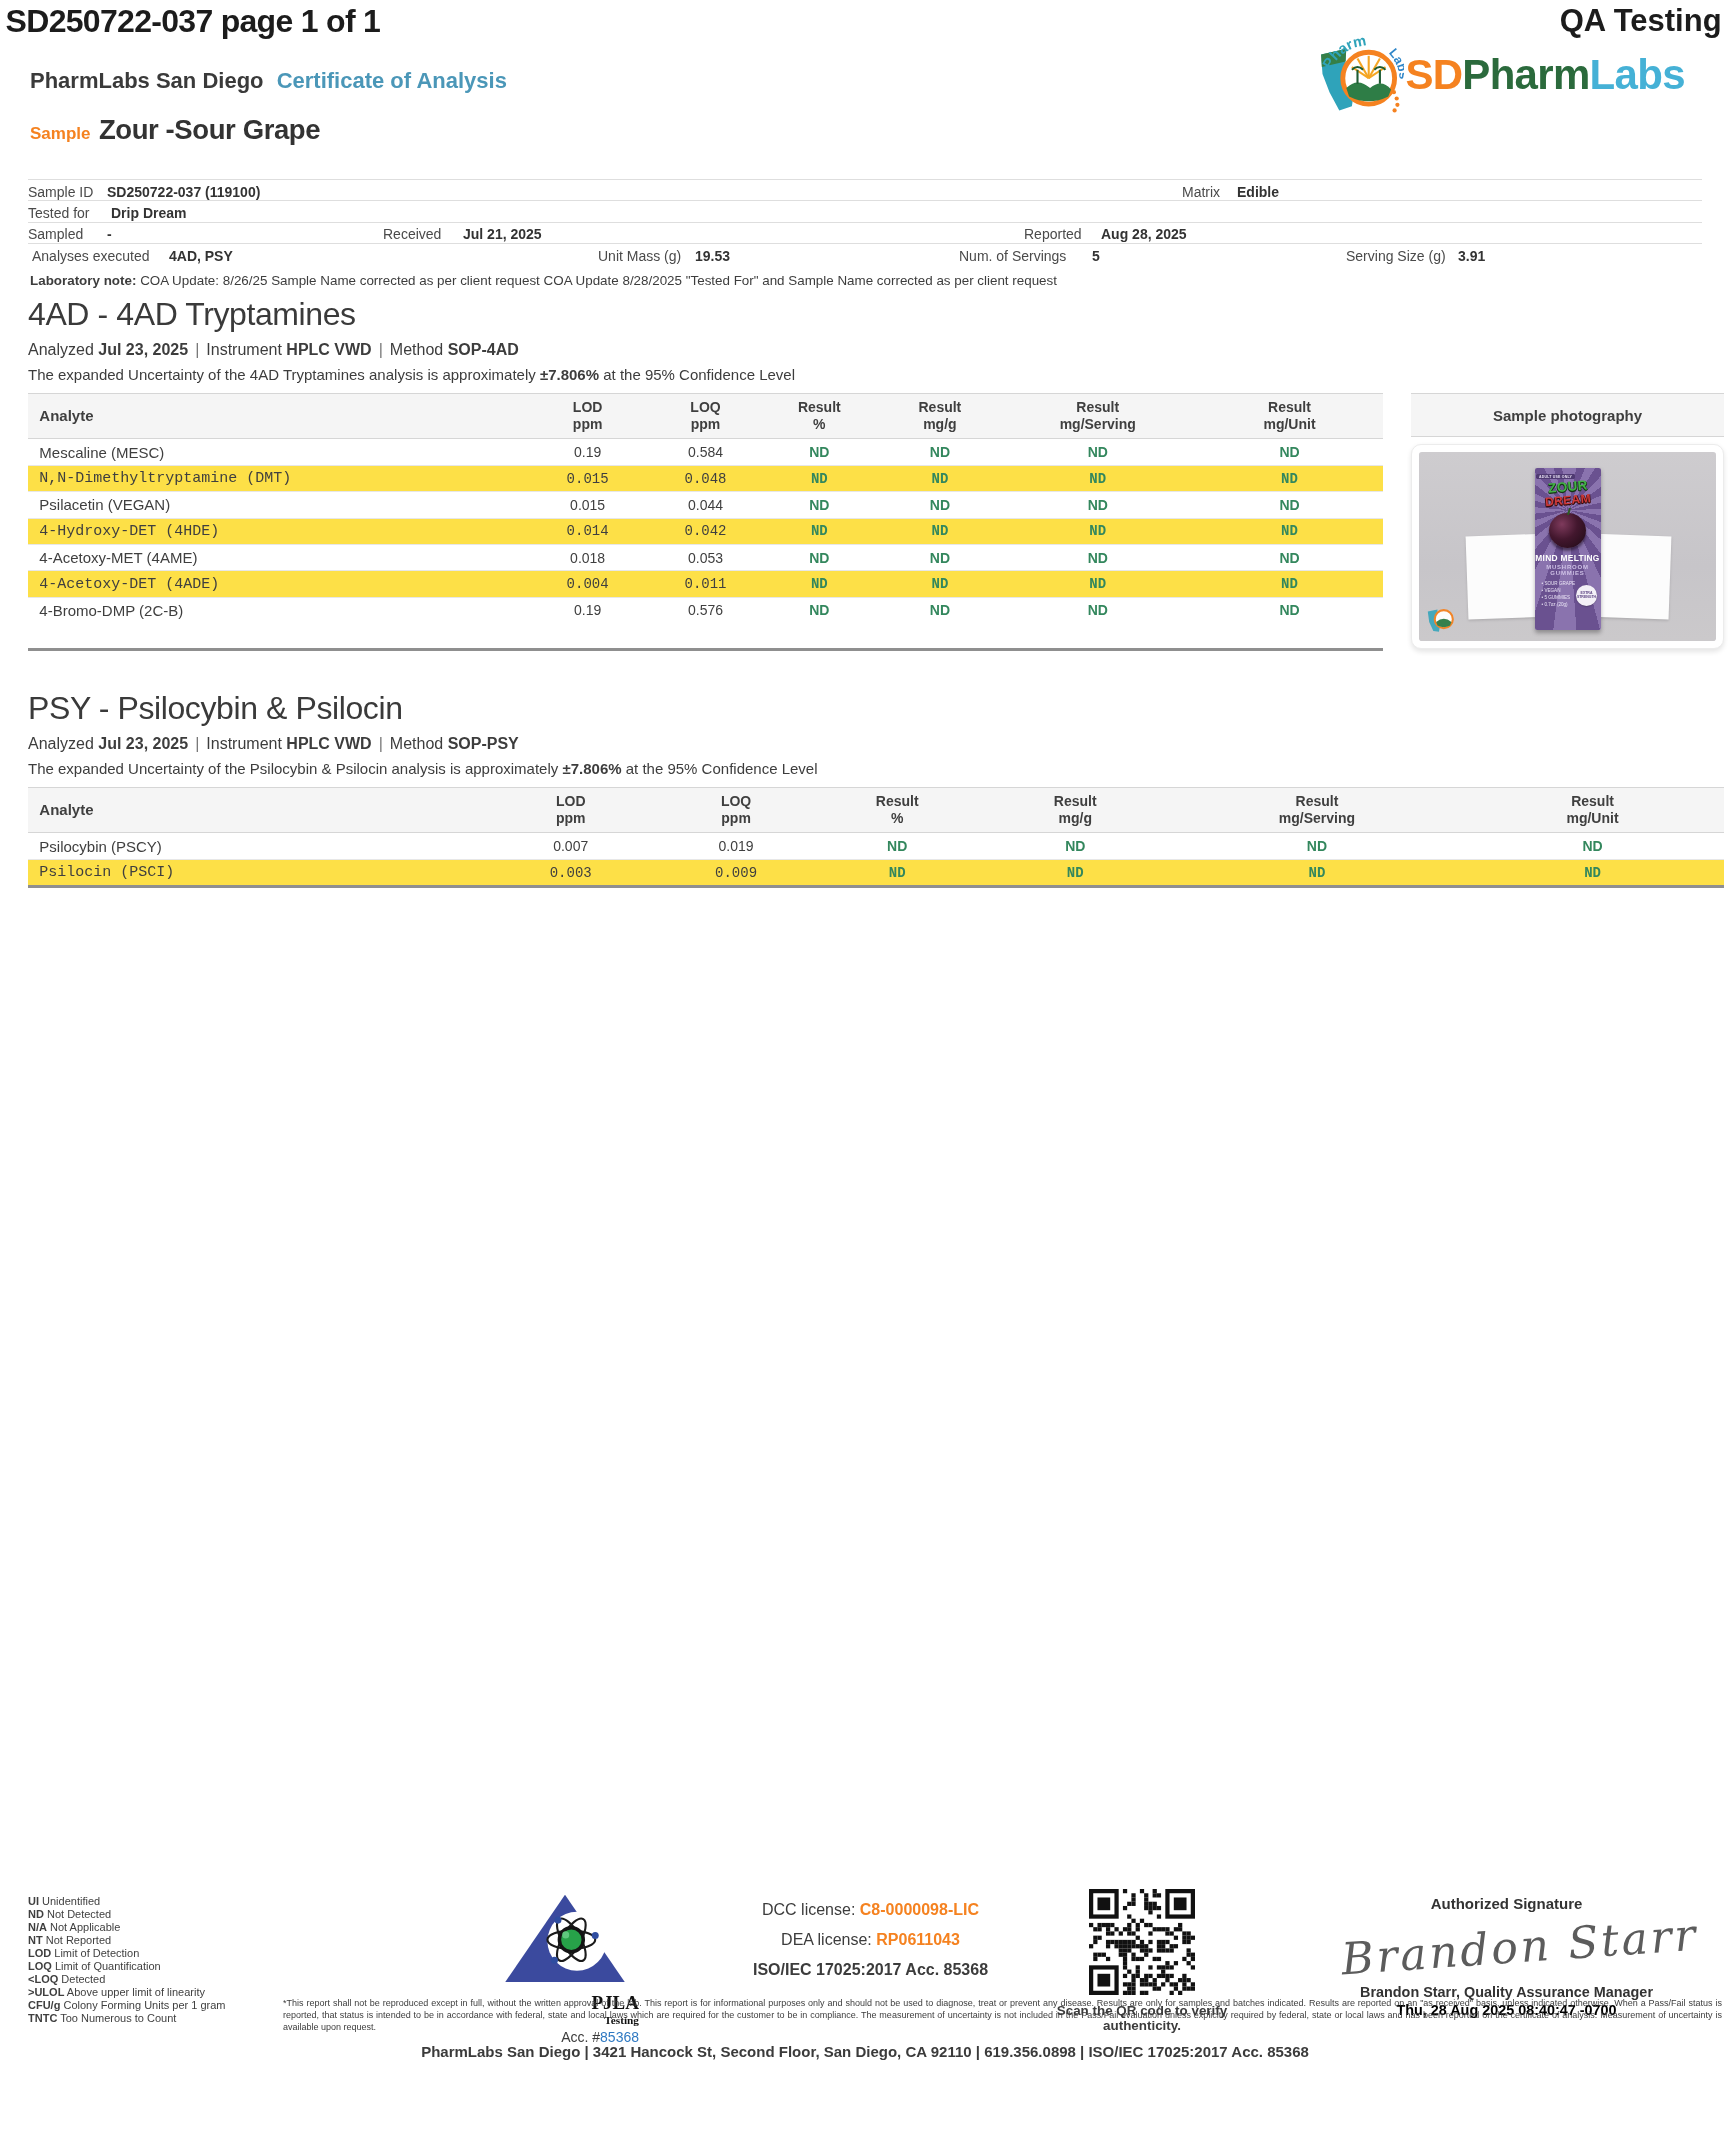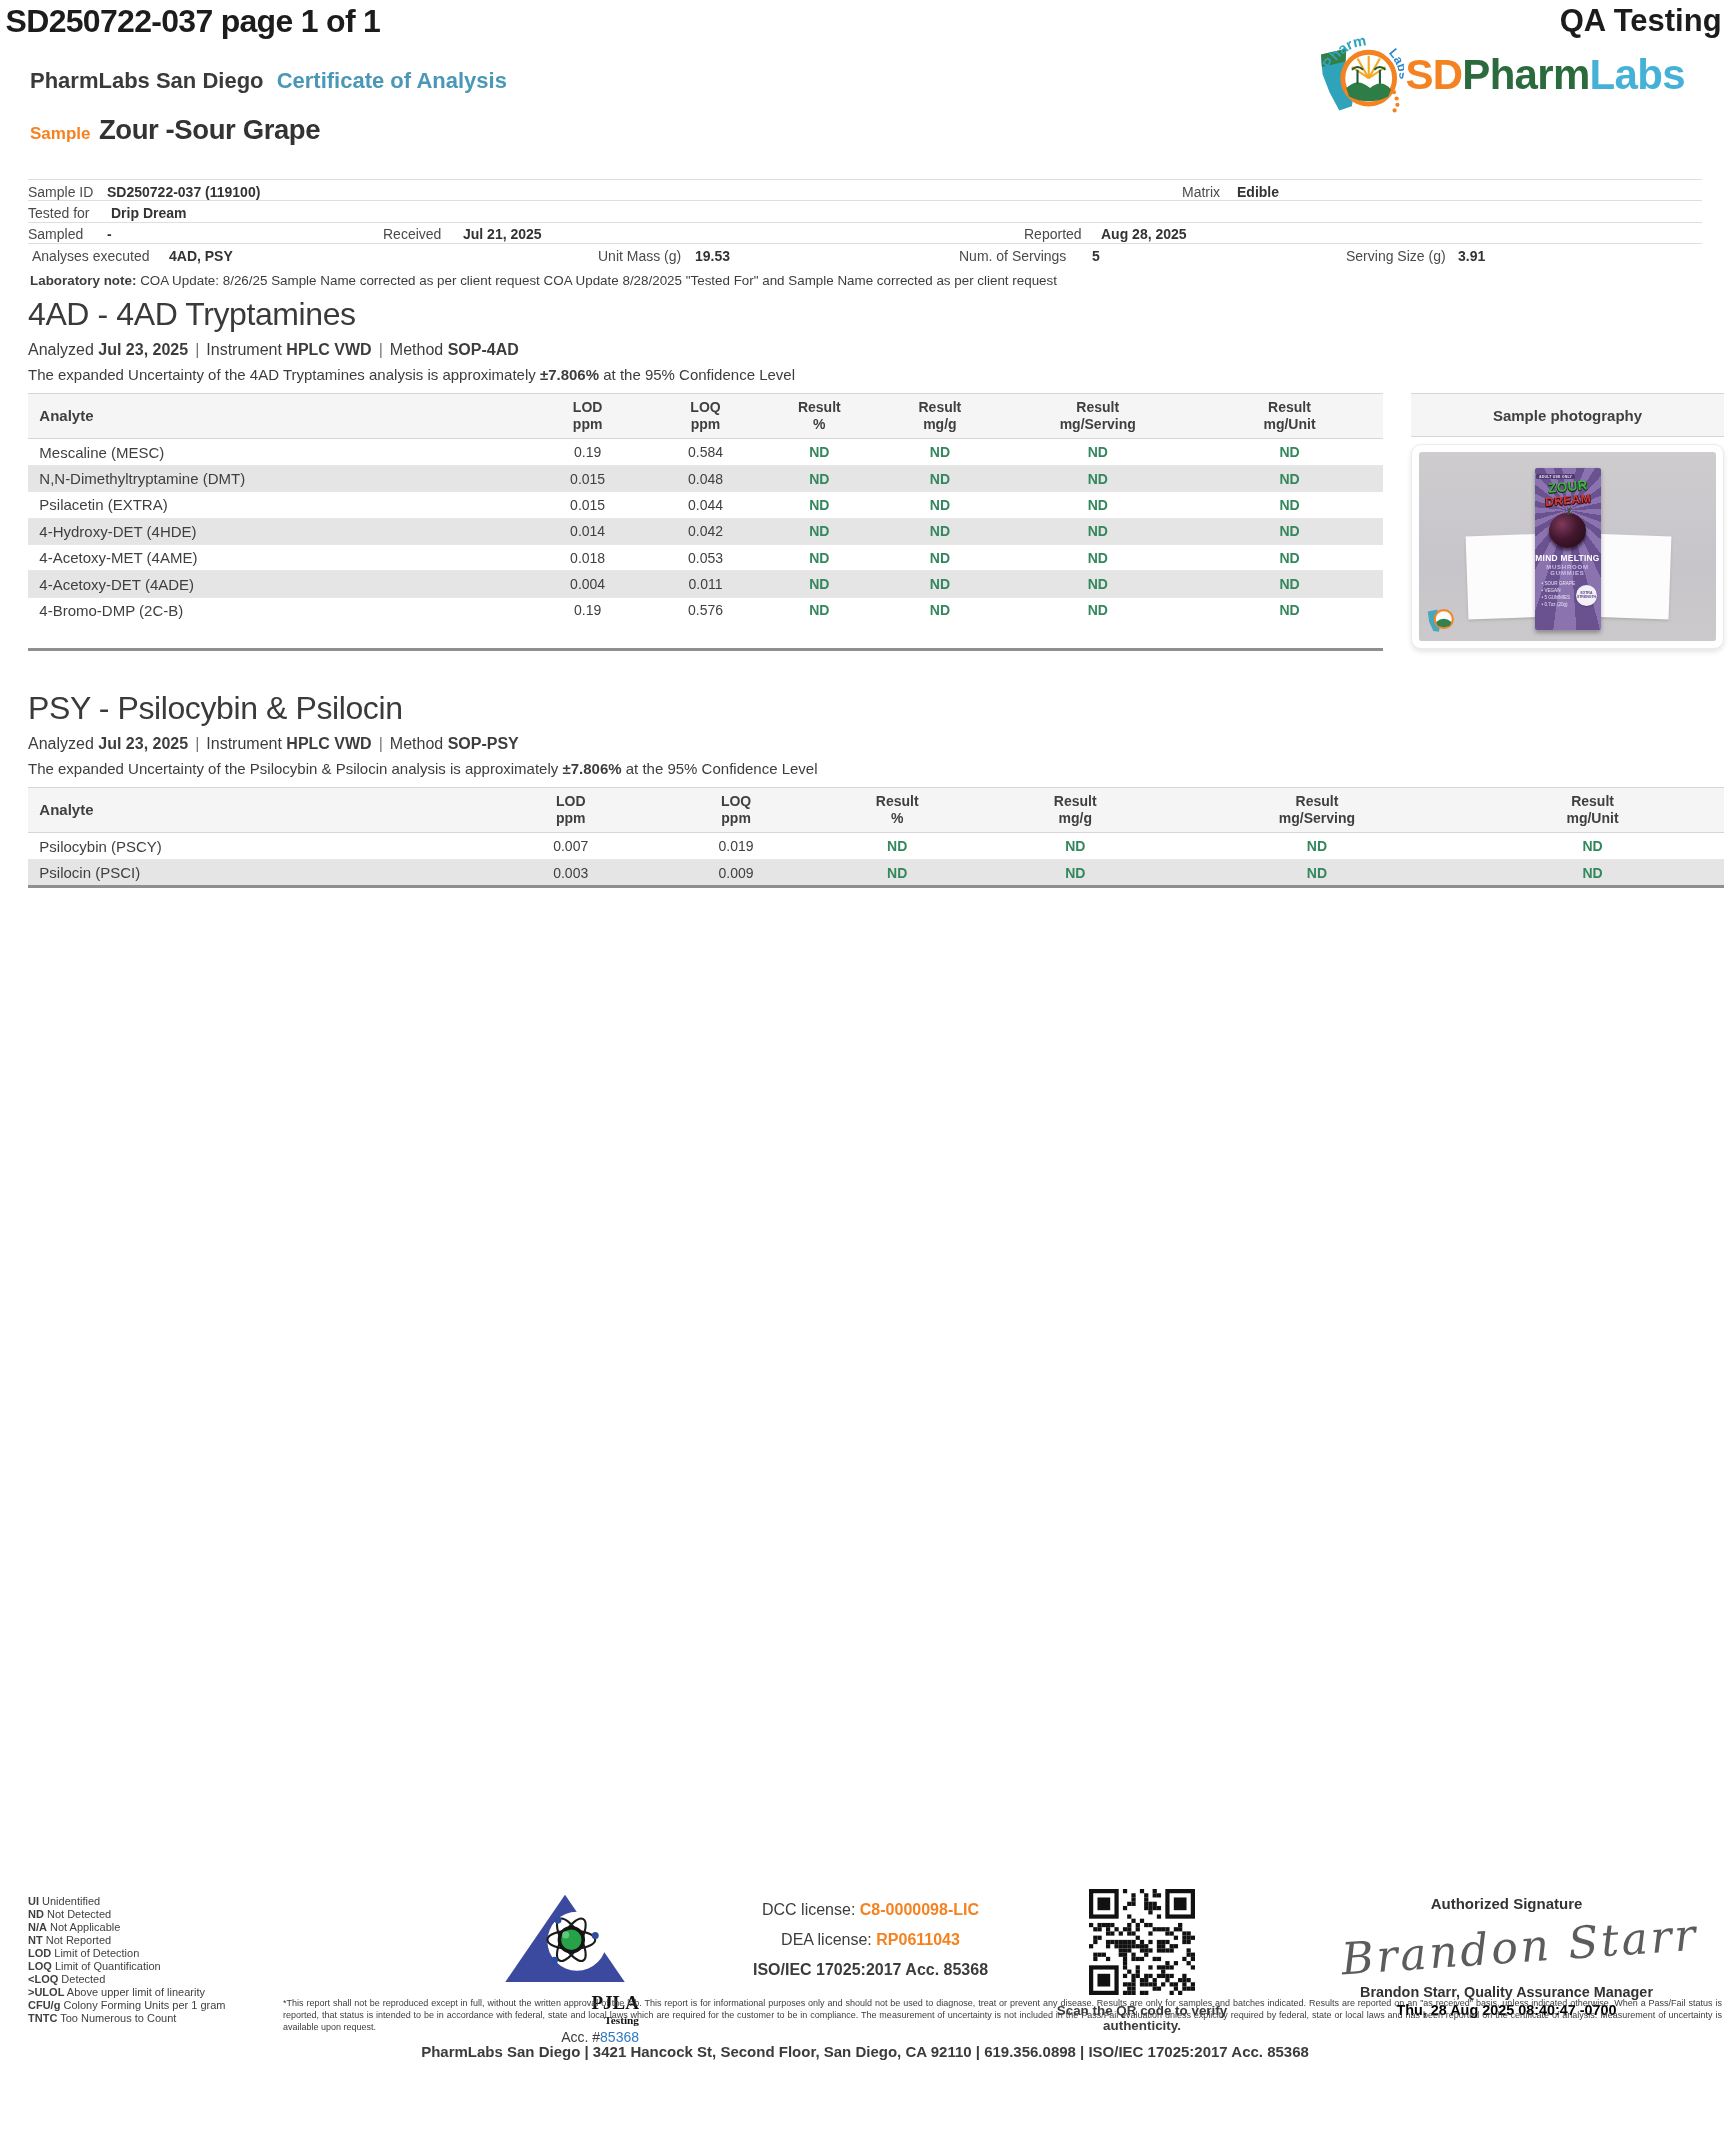--- a/index.html
+++ b/index.html
@@ -40,21 +40,21 @@
   .uncert b{font-weight:700;}
   .flexwrap{display:flex;align-items:flex-start;}
   .t4wrap{width:1355px;height:255px;border-bottom:3.5px solid #8f8f8f;}
   .tpsywrap{width:1696px;border-bottom:3.5px solid #8f8f8f;}
   table.coa{border-collapse:collapse;table-layout:fixed;width:100%;font-size:14px;color:#3f3f3f;}
   table.coa thead th{background:#f5f5f5;border-top:1.4px solid #d6d6d6;border-bottom:1.4px solid #d6d6d6;
       font-weight:700;padding:5px 0;line-height:1.22;text-align:center;font-size:14px;height:32px;vertical-align:middle;}
   table.coa th.al,table.coa td.al{text-align:left;padding-left:11.3px;font-size:15px;}
   table.coa tbody td{border-top:1.4px solid #e7e7e7;padding:4.2px 0;text-align:center;}
   table.coa tbody tr:first-child td{border-top:none;}
-  table.coa tbody tr.alt{background:#e5e5e5;}
+  table.coa tbody tr.alt{background:#fde047;font-family:Liberation Mono, monospace;}
   td.nd{color:#33875d;font-weight:700;}
   
   .photocol{width:313px;margin-left:28px;}
   .photohdr{background:#f5f5f5;border-top:1.4px solid #d6d6d6;border-bottom:1.4px solid #d6d6d6;height:42px;
       display:flex;align-items:center;justify-content:center;font-weight:700;font-size:15px;color:#3f3f3f;}
   .photocard{margin-top:7px;border:1.4px solid #ececec;border-radius:10px;padding:7px;height:189px;
       box-shadow:0 2.1px 5.6px rgba(0,0,0,0.10);background:#fff;}
   .photo{position:relative;width:100%;height:100%;border-radius:2.8px;overflow:hidden;
       background:linear-gradient(180deg,#cecccf 0%,#c7c5c9 60%,#cbc9cb 100%);}
   .pedestal{position:absolute;background:#fcfcfc;width:83px;height:83px;top:83px;box-shadow:0 1.4px 2.8px rgba(0,0,0,.15);}
@@ -267,21 +267,21 @@
             <tr class="alt">
                 <td class="al">N,N-Dimethyltryptamine (DMT)</td>
                 <td>0.015</td>
                 <td>0.048</td>
                 <td class="nd">ND</td>
                 <td class="nd">ND</td>
                 <td class="nd">ND</td>
                 <td class="nd">ND</td>
               </tr>
             <tr>
-                <td class="al">Psilacetin (EXTRA)</td>
+                <td class="al">Psilacetin (VEGAN)</td>
                 <td>0.015</td>
                 <td>0.044</td>
                 <td class="nd">ND</td>
                 <td class="nd">ND</td>
                 <td class="nd">ND</td>
                 <td class="nd">ND</td>
               </tr>
             <tr class="alt">
                 <td class="al">4-Hydroxy-DET (4HDE)</td>
                 <td>0.014</td>

